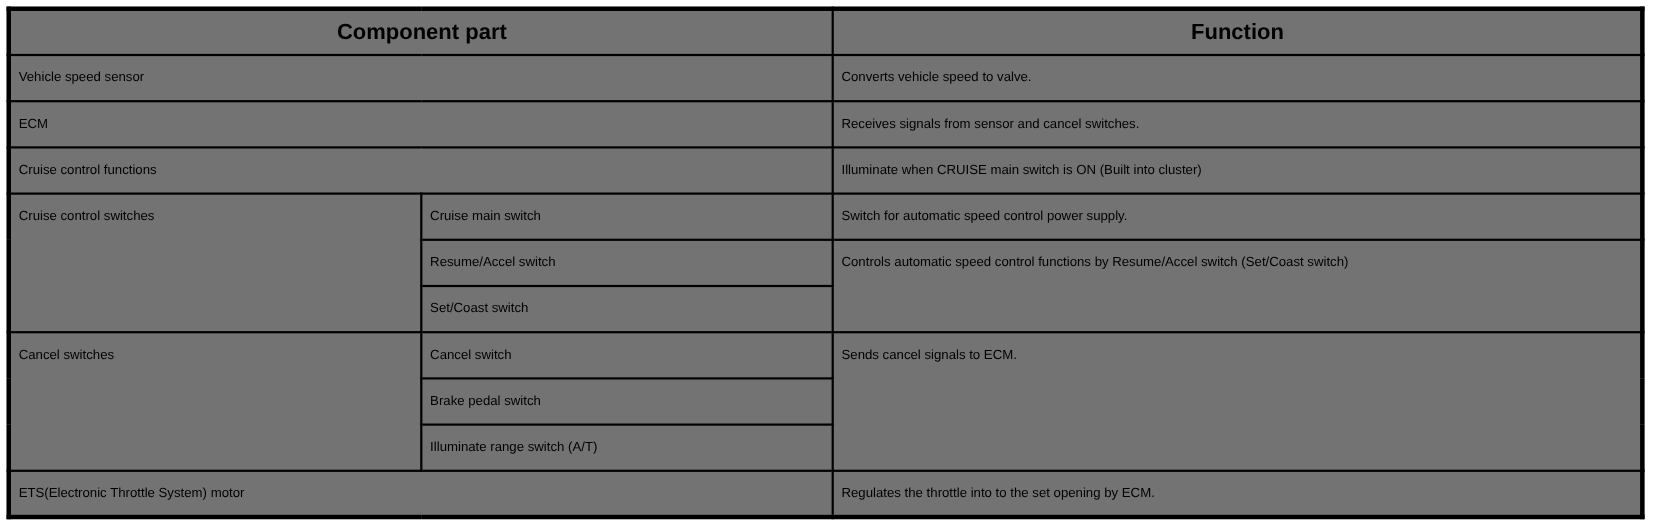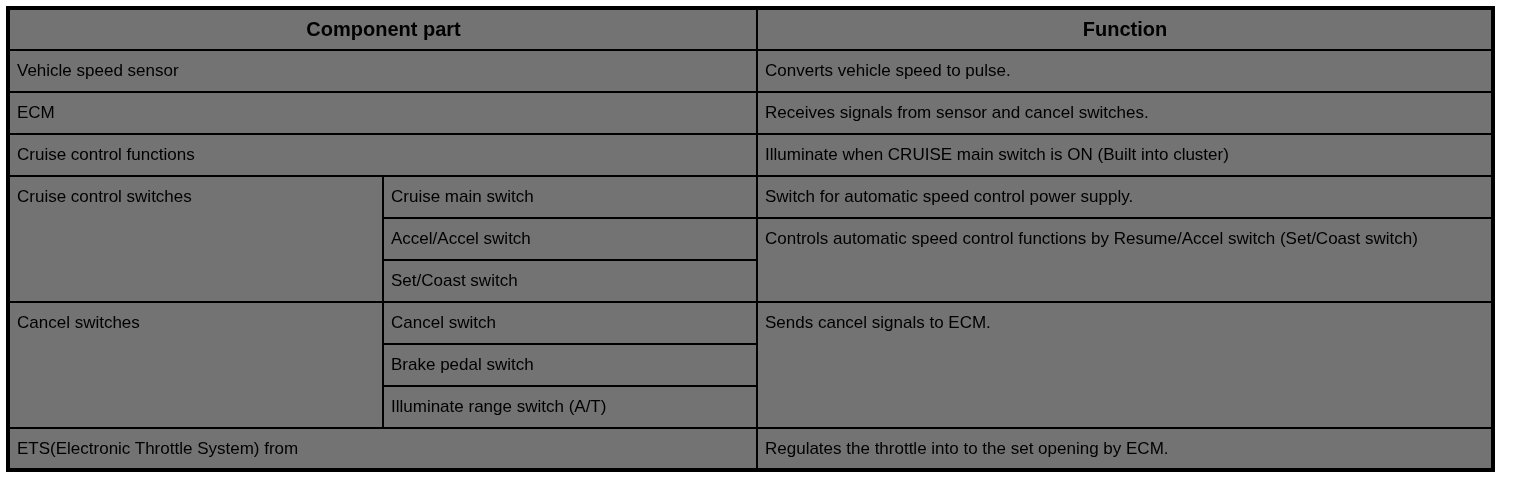--- a/index.html
+++ b/index.html
@@ -27,21 +27,21 @@
     table-layout: fixed;
     background: #737373;
     border: 4px solid #000000;
   }
   table.spec-table col.c1 { width: 375px; }
   table.spec-table col.c2 { width: 374px; }
   table.spec-table col.c3 { width: auto; }
   table.spec-table th,
   table.spec-table td {
     border: 2px solid #000000;
-    font-size: 17px;
+    font-size: 12px;
     line-height: 25px;
     vertical-align: top;
     padding: 7px 6px 0 7px;
     overflow: hidden;
     white-space: normal;
   }
   table.spec-table th {
     font-weight: bold;
     font-size: 20px;
     text-align: center;
@@ -62,41 +62,41 @@
       <col class="c3">
     </colgroup>
     <tbody>
       <tr class="header-row">
         <th colspan="2">Component part</th>
         <th>Function</th>
       </tr>
 
       <tr class="data-row">
         <td colspan="2">Vehicle speed sensor</td>
-        <td>Converts vehicle speed to pulse.</td>
+        <td>Converts vehicle speed to valve.</td>
       </tr>
 
       <tr class="data-row">
         <td colspan="2">ECM</td>
         <td>Receives signals from sensor and cancel switches.</td>
       </tr>
 
       <tr class="data-row">
         <td colspan="2">Cruise control functions</td>
         <td>Illuminate when CRUISE main switch is ON (Built into cluster)</td>
       </tr>
 
       <tr class="data-row">
         <td rowspan="3">Cruise control switches</td>
         <td>Cruise main switch</td>
         <td>Switch for automatic speed control power supply.</td>
       </tr>
 
       <tr class="data-row">
-        <td>Accel/Accel switch</td>
+        <td>Resume/Accel switch</td>
         <td rowspan="2">Controls automatic speed control functions by Resume/Accel switch (Set/Coast switch)</td>
       </tr>
 
       <tr class="data-row">
         <td>Set/Coast switch</td>
       </tr>
 
       <tr class="data-row">
         <td rowspan="3">Cancel switches</td>
         <td>Cancel switch</td>
@@ -105,18 +105,18 @@
 
       <tr class="data-row">
         <td>Brake pedal switch</td>
       </tr>
 
       <tr class="data-row">
         <td>Illuminate range switch (A/T)</td>
       </tr>
 
       <tr class="data-row">
-        <td colspan="2">ETS(Electronic Throttle System) from</td>
+        <td colspan="2">ETS(Electronic Throttle System) motor</td>
         <td>Regulates the throttle into to the set opening by ECM.</td>
       </tr>
     </tbody>
   </table>
 </div>
 
 </body></html>

